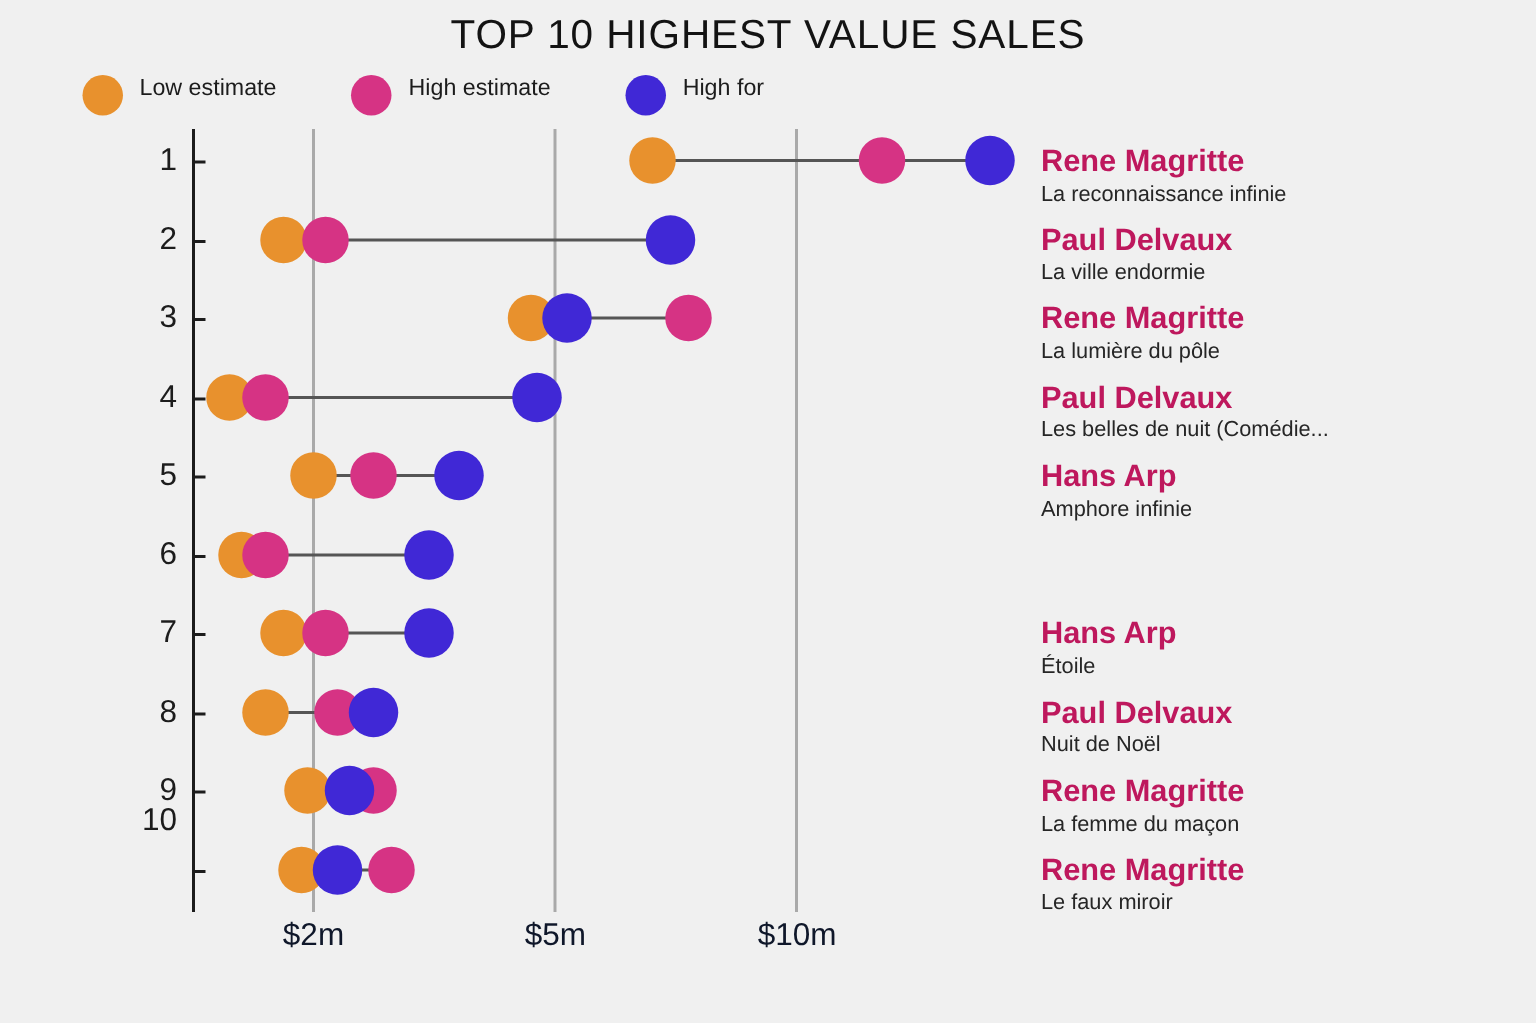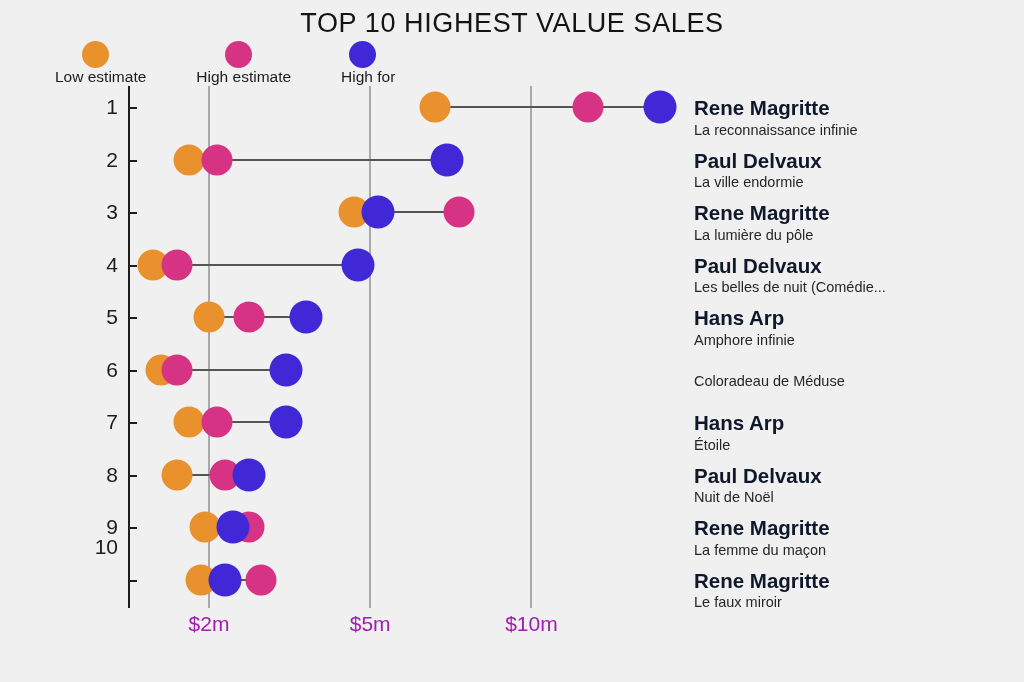--- a/index.html
+++ b/index.html
@@ -24,21 +24,21 @@
     color:#131313;
   }
 
   
   #legend{
     position:absolute;
     top:48px;left:55px;
     height:30px;
     display:flex;align-items:center;
   }
-  .legend-item{display:flex;align-items:center;margin-right:50px;flex-direction:column;}
+  .legend-item{display:flex;align-items:flex-start;margin-right:50px;}
   .legend-dot{
     width:27px;height:27px;border-radius:50%;
     display:inline-block;margin-right:11px;
   }
   .legend-label{font-size:15.5px;color:#1c1c1c;}
 
   
   #plot{
     position:absolute;
     left:0;top:0;width:1024px;height:682px;
@@ -62,21 +62,21 @@
   .ytick-label{
     position:absolute;
     width:50px;text-align:right;
     left:68px;
     font-size:21px;color:#1c1c1c;
     transform:translateY(-50%);
   }
   .xtick-label{
     position:absolute;
     top:612px;
-    font-size:21px;color:#a21caf;
+    font-size:21px;color:#0f172a;
     transform:translateX(-50%);
   }
 
   
   .row-connector{
     position:absolute;
     height:2px;background:#555;
     transform:translateY(-50%);
   }
   .dot{
@@ -88,21 +88,21 @@
   .dot-high{background:#d63384;width:31px;height:31px;z-index:4;}
   .dot-sold{background:#4028d6;width:33px;height:33px;z-index:5;}
 
   
   .row-label{
     position:absolute;
     left:694px;width:330px;
     transform:translateY(-50%);
   }
   .artist{
-    font-size:20.5px;font-weight:700;color:#0f172a;
+    font-size:20.5px;font-weight:700;color:#be185d;
     line-height:1.12;white-space:nowrap;
   }
   .work{
     font-size:14.5px;font-weight:400;color:#262626;
     line-height:1.2;margin-top:2px;white-space:nowrap;
   }
 </style>
 </head>
 <body>
 
@@ -191,21 +191,20 @@
       <div class="dot dot-sold" style="left: 305.72px; top: 317px;"></div>
       <div class="row-label" style="top: 328px;">
         <div class="artist">Hans Arp</div>
         <div class="work">Amphore infinie</div>
       </div>
       <div class="row-connector" style="left: 160.64px; width: 124.93px; top: 369.5px;"></div>
       <div class="dot dot-low" style="left: 160.64px; top: 369.5px;"></div>
       <div class="dot dot-high" style="left: 176.76px; top: 369.5px;"></div>
       <div class="dot dot-sold" style="left: 285.57px; top: 369.5px;"></div>
       <div class="row-label" style="top: 380.5px;">
-        <div class="work">Coloradeau de Méduse</div>
       </div>
       <div class="row-connector" style="left: 188.85px; width: 96.72px; top: 422px;"></div>
       <div class="dot dot-low" style="left: 188.85px; top: 422px;"></div>
       <div class="dot dot-high" style="left: 217.06px; top: 422px;"></div>
       <div class="dot dot-sold" style="left: 285.57px; top: 422px;"></div>
       <div class="row-label" style="top: 433px;">
         <div class="artist">Hans Arp</div>
         <div class="work">Étoile</div>
       </div>
       <div class="row-connector" style="left: 176.76px; width: 72.54px; top: 474.5px;"></div>

